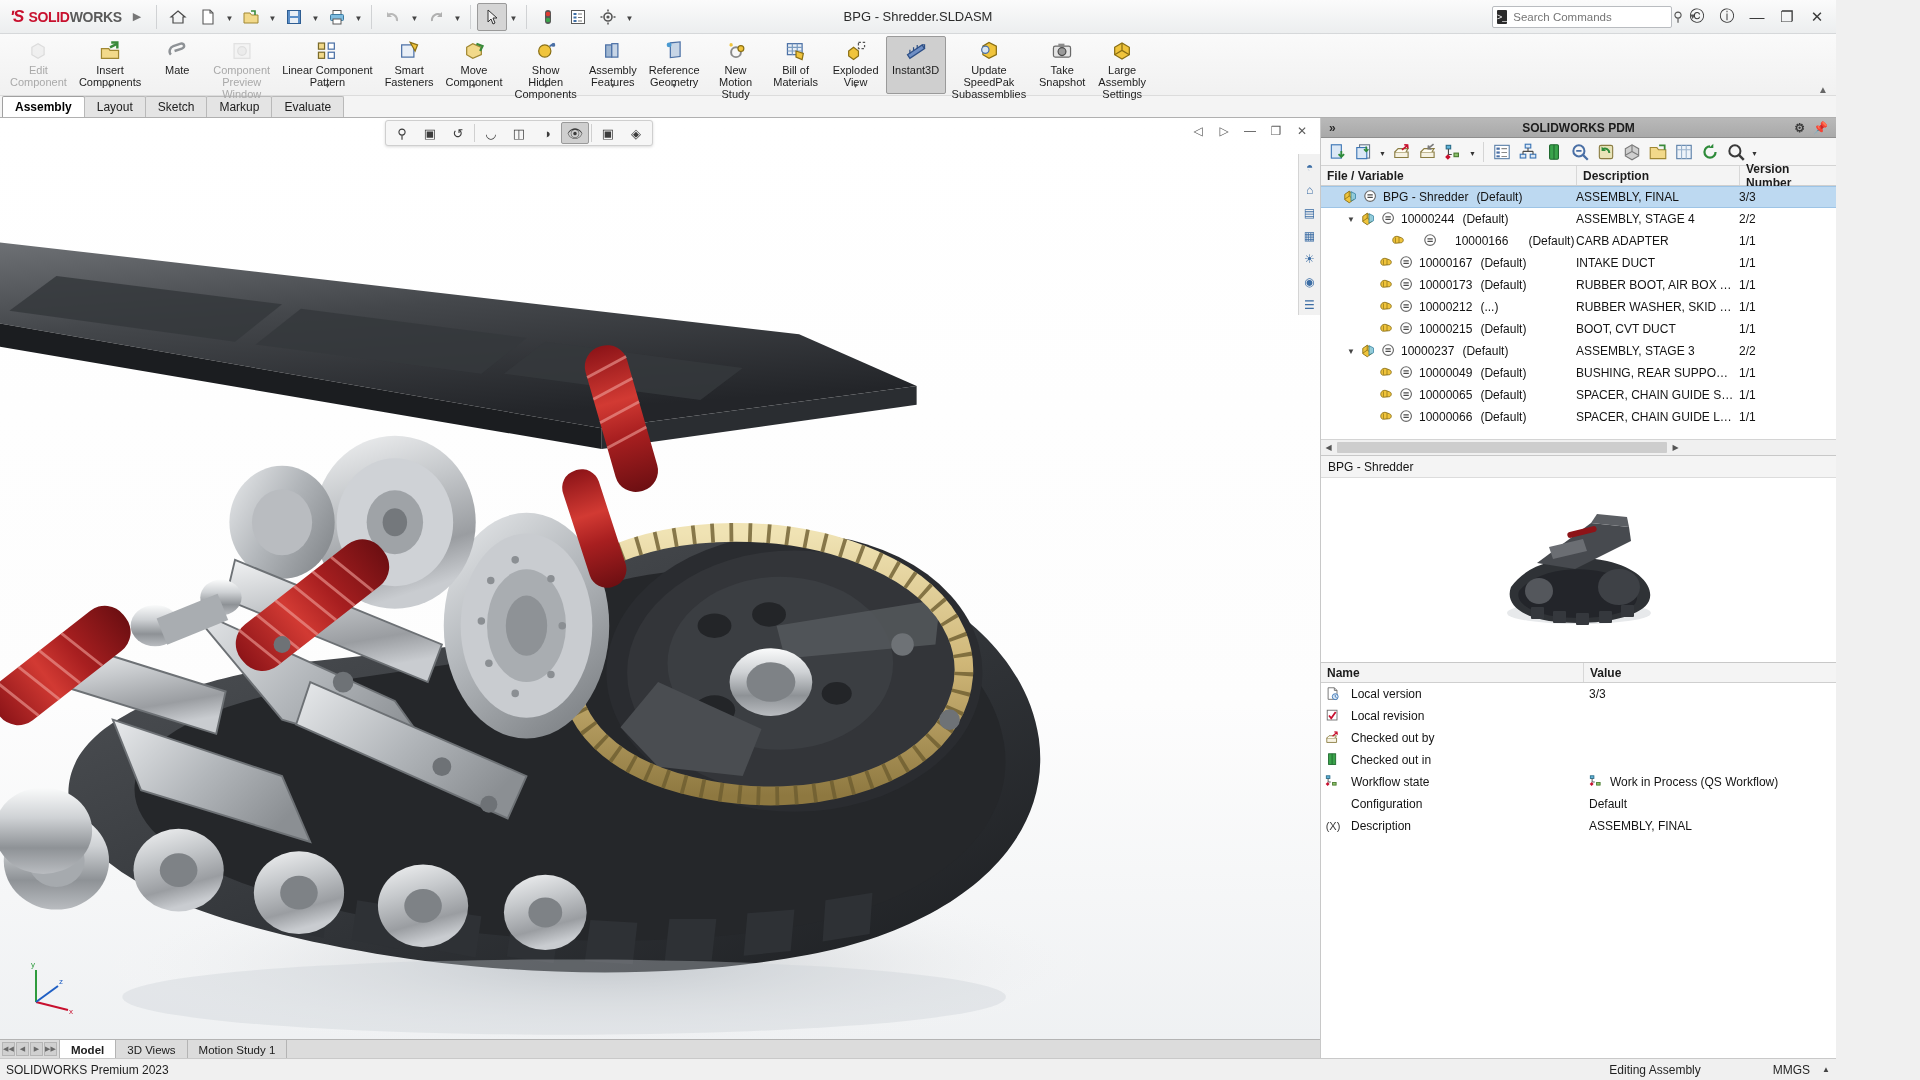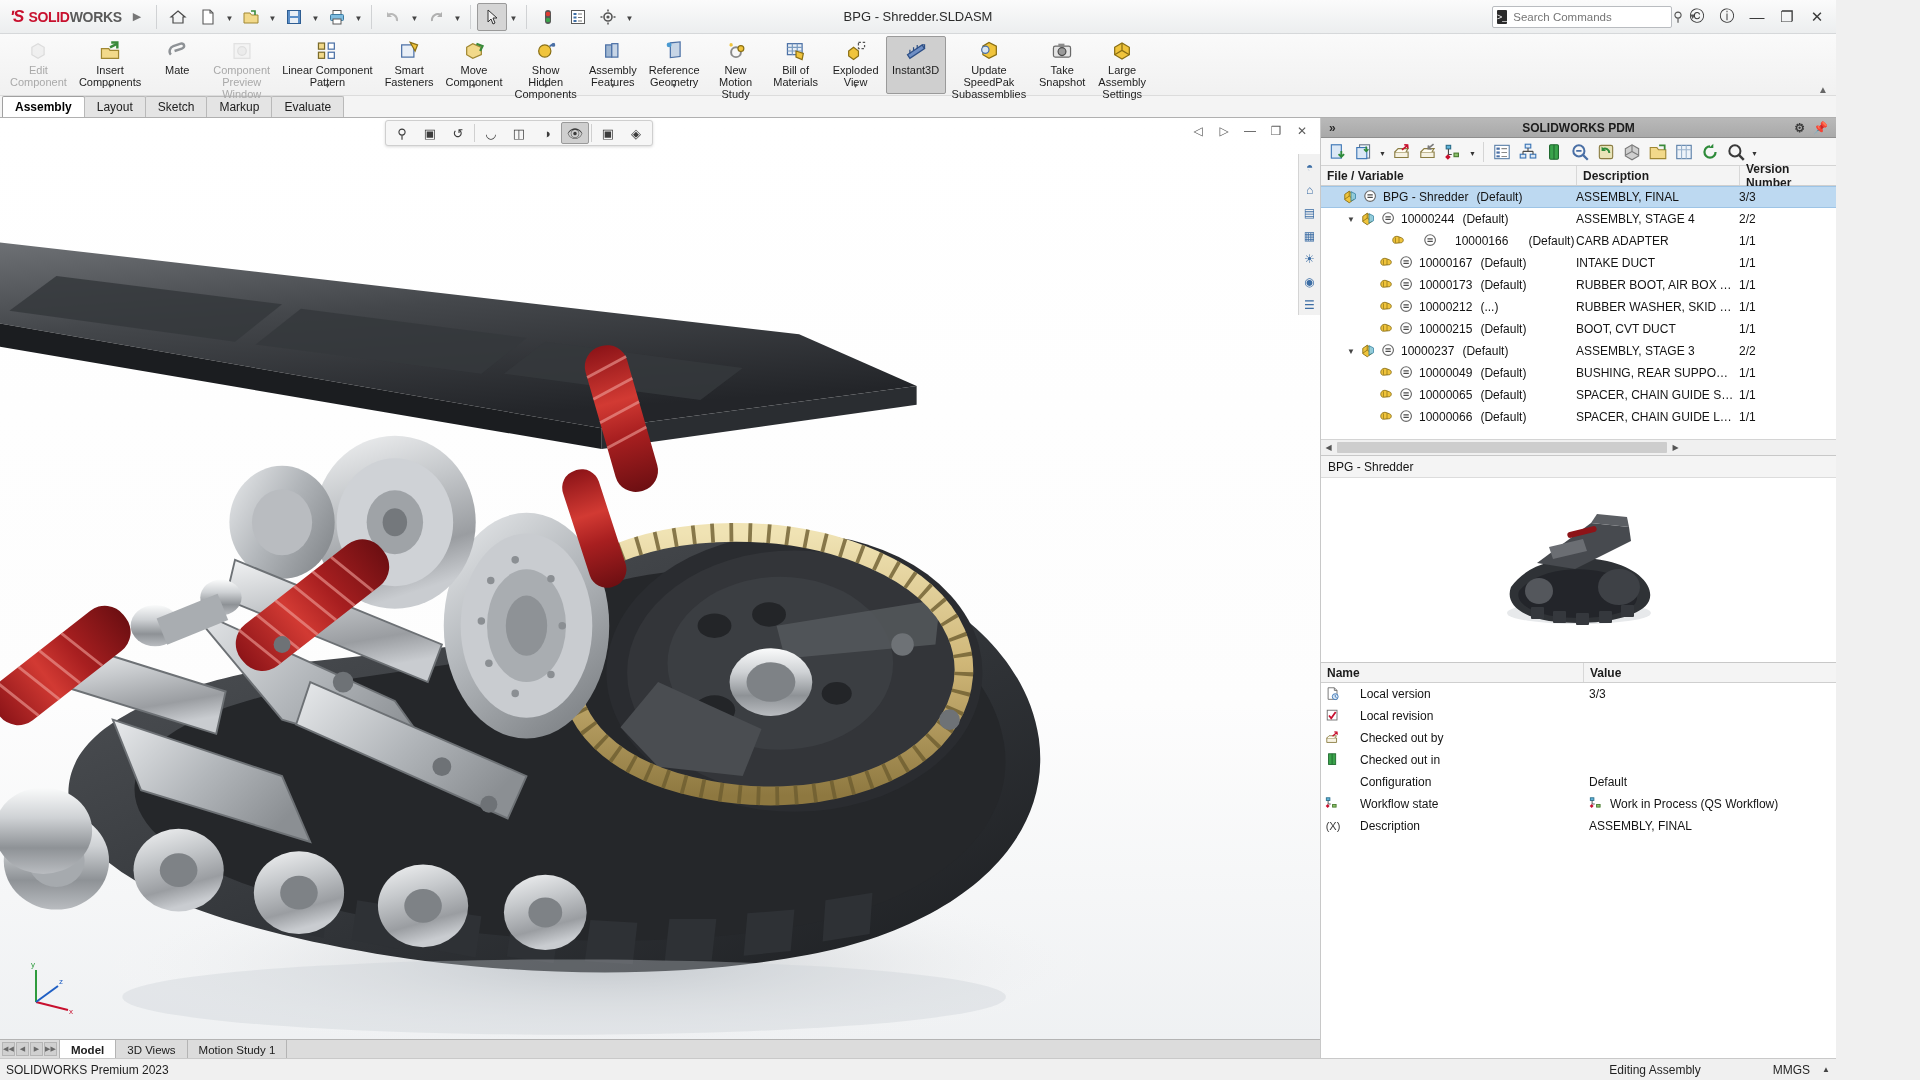--- a/index.html
+++ b/index.html
@@ -162,21 +162,21 @@
 
   
   .preview-head { height:22px; display:flex; align-items:center; padding-left:7px; font-size:12px;
                   background:#f4f4f4; border-bottom:1px solid #dcdcdc; color:#141414;}
   .preview { flex:0 0 185px; background:#fff; border-bottom:1px solid #c8c8c8;
              display:flex; align-items:center; justify-content:center; position:relative;}
 
   
   .props{ flex:1; background:#fff; display:flex; flex-direction:column; min-height:0;}
   .prow{ display:flex; align-items:center; height:22px; font-size:12px; color:#141414;}
-  .prow .pname{ width:262px; display:flex; align-items:center; gap:19px; padding-left:4px;}
+  .prow .pname{ width:262px; display:flex; align-items:center; gap:10px; padding-left:4px;}
   .prow .pval{ flex:1; display:flex; align-items:center; gap:5px; padding-left:6px;}
   .pico{ width:16px;height:16px;display:flex;align-items:center;justify-content:center;flex:0 0 16px;}
 
   
   .statusbar{ flex:0 0 22px; display:flex; align-items:center; background:#f0f0f0;
               border-top:1px solid #c9c9c9; font-size:12px; color:#1f1f1f; padding:0 6px;}
   .statusbar .left{}
   .statusbar .mid{ margin-left:auto; margin-right:30px;}
   .statusbar .right{ margin-right:4px;padding-left:42px; }
   .statusbar .caret{ font-size:8px; color:#444; margin-left:8px;}
@@ -1230,49 +1230,49 @@
                   </svg>
                 </span>
                 <span>Checked out in</span>
               </div>
               <div class="pval">
                 <span></span>
               </div>
             </div>
             <div class="prow">
               <div class="pname">
-                <span class="pico"></span>
-                <span>Configuration</span>
-              </div>
-              <div class="pval">
-                <span>Default</span>
-              </div>
-            </div>
-            <div class="prow">
-              <div class="pname">
                 <span class="pico">
                   <svg width="16" height="16" viewBox="0 0 18 18">
                     <rect x="1.5" y="2" width="4" height="3" fill="#5fb2d8" stroke="#2a6d8a"></rect>
                     <path d="M3.5 5 v4 h3" stroke="#4a4a4a" fill="none"></path>
                     <path d="M3 9 l2.2 2.2 -2.2 2.2 -2.2 -2.2z" fill="#c8102e"></path>
                     <rect x="8.5" y="9.5" width="4" height="3" fill="#8cc26a" stroke="#4a7a32"></rect>
                   </svg>
                 </span>
                 <span>Workflow state</span>
               </div>
               <div class="pval">
                 <span class="pico">
                   <svg width="16" height="16" viewBox="0 0 18 18">
                     <rect x="1.5" y="2" width="4" height="3" fill="#5fb2d8" stroke="#2a6d8a"></rect>
                     <path d="M3.5 5 v4 h3" stroke="#4a4a4a" fill="none"></path>
                     <path d="M3 9 l2.2 2.2 -2.2 2.2 -2.2 -2.2z" fill="#c8102e"></path>
                     <rect x="8.5" y="9.5" width="4" height="3" fill="#8cc26a" stroke="#4a7a32"></rect>
                   </svg>
                 </span>
                 <span>Work in Process (QS Workflow)</span>
+              </div>
+            </div>
+            <div class="prow">
+              <div class="pname">
+                <span class="pico"></span>
+                <span>Configuration</span>
+              </div>
+              <div class="pval">
+                <span>Default</span>
               </div>
             </div>
             <div class="prow">
               <div class="pname">
                 <span class="pico" style="font-size: 11px; color: rgb(58, 58, 58);">(X)</span>
                 <span>Description</span>
               </div>
               <div class="pval">
                 <span>ASSEMBLY, FINAL</span>
               </div>

